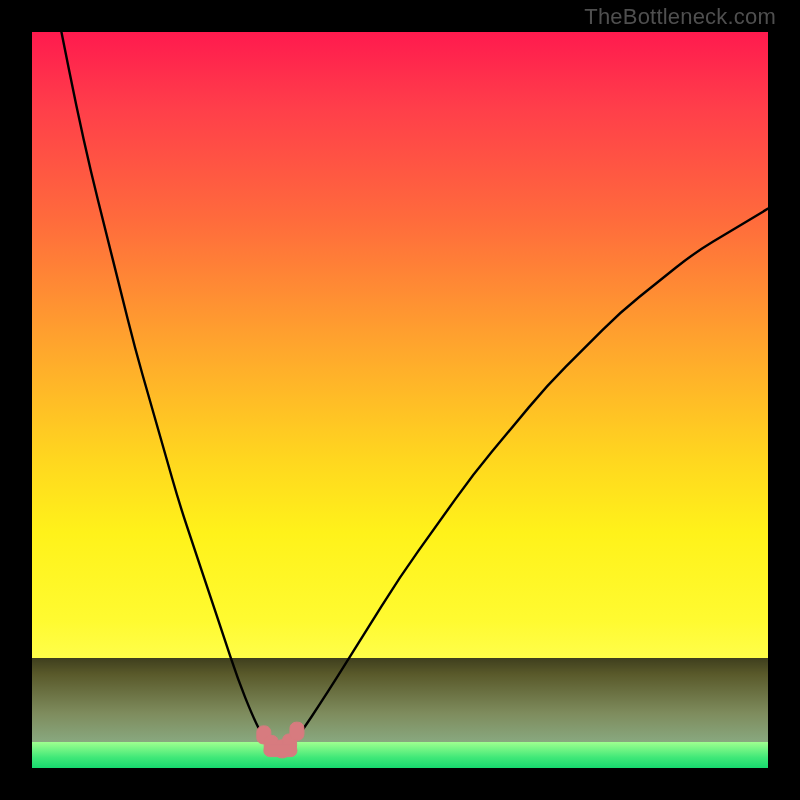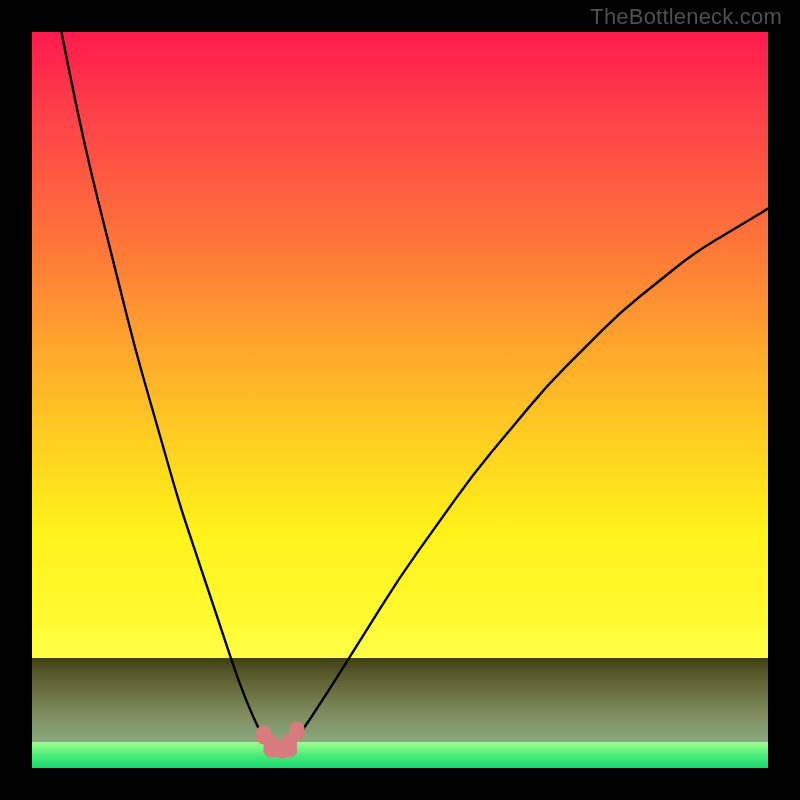--- a/index.html
+++ b/index.html
@@ -13,21 +13,21 @@
   }
   .frame {
     position: relative;
     width: 800px;
     height: 800px;
     background: #000;
   }
   .watermark {
     position: absolute;
     top: 4px;
-    right: 18px;
+    right: 24px;
     color: #4f4f4f;
     font-size: 22px;
     font-weight: 500;
     letter-spacing: 0.2px;
     z-index: 50;
   }
   .plot {
     position: absolute;
     left: 32px;
     top: 32px;

